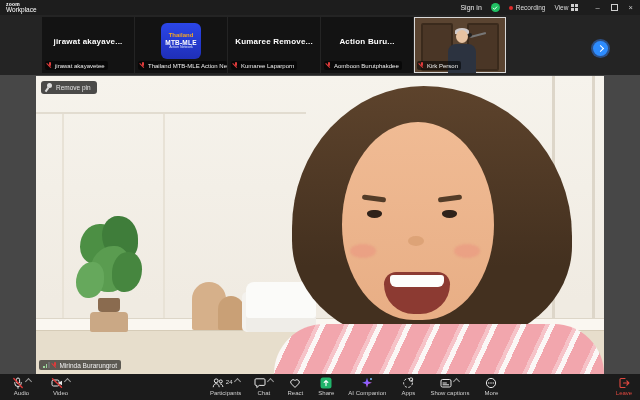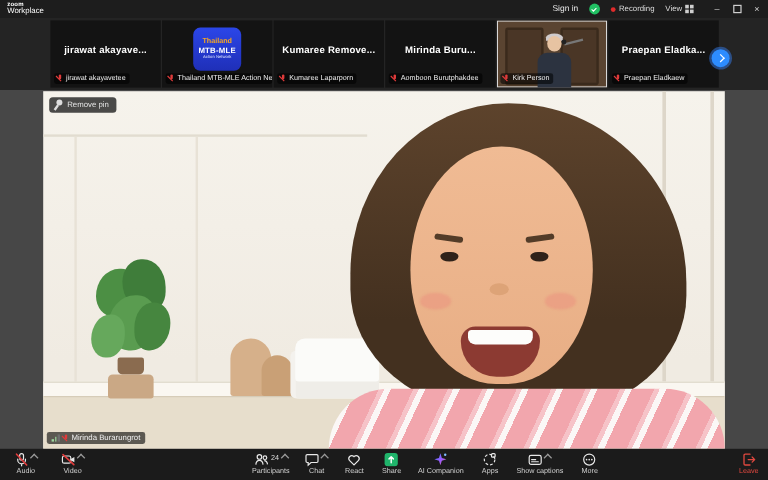--- a/index.html
+++ b/index.html
@@ -198,21 +198,21 @@
         <div class="tlabel">
           <span class="mini-mic">
               <i></i>
               <u></u>
             </span>
           <span>Kumaree Laparporn</span>
         </div>
       </div>
 
       <div class="thumb">
-        <div class="disp">Mirinda Buru...</div>
+        <div class="disp">Action Buru...</div>
         <div class="tlabel">
           <span class="mini-mic">
               <i></i>
               <u></u>
             </span>
           <span>Aomboon Burutphakdee</span>
         </div>
       </div>
 
       <div class="thumb">
@@ -227,30 +227,20 @@
         </div>
         <div class="tlabel">
           <span class="mini-mic">
               <i></i>
               <u></u>
             </span>
           <span>Kirk Person</span>
         </div>
       </div>
 
-      <div class="thumb">
-        <div class="disp">Praepan Eladka...</div>
-        <div class="tlabel">
-          <span class="mini-mic">
-              <i></i>
-              <u></u>
-            </span>
-          <span>Praepan Eladkaew</span>
-        </div>
-      </div>
 
     </div>
   </div>
 
   <div class="next-btn">
       <i></i>
     </div>
 
   <div class="stage">
     <div class="video">

